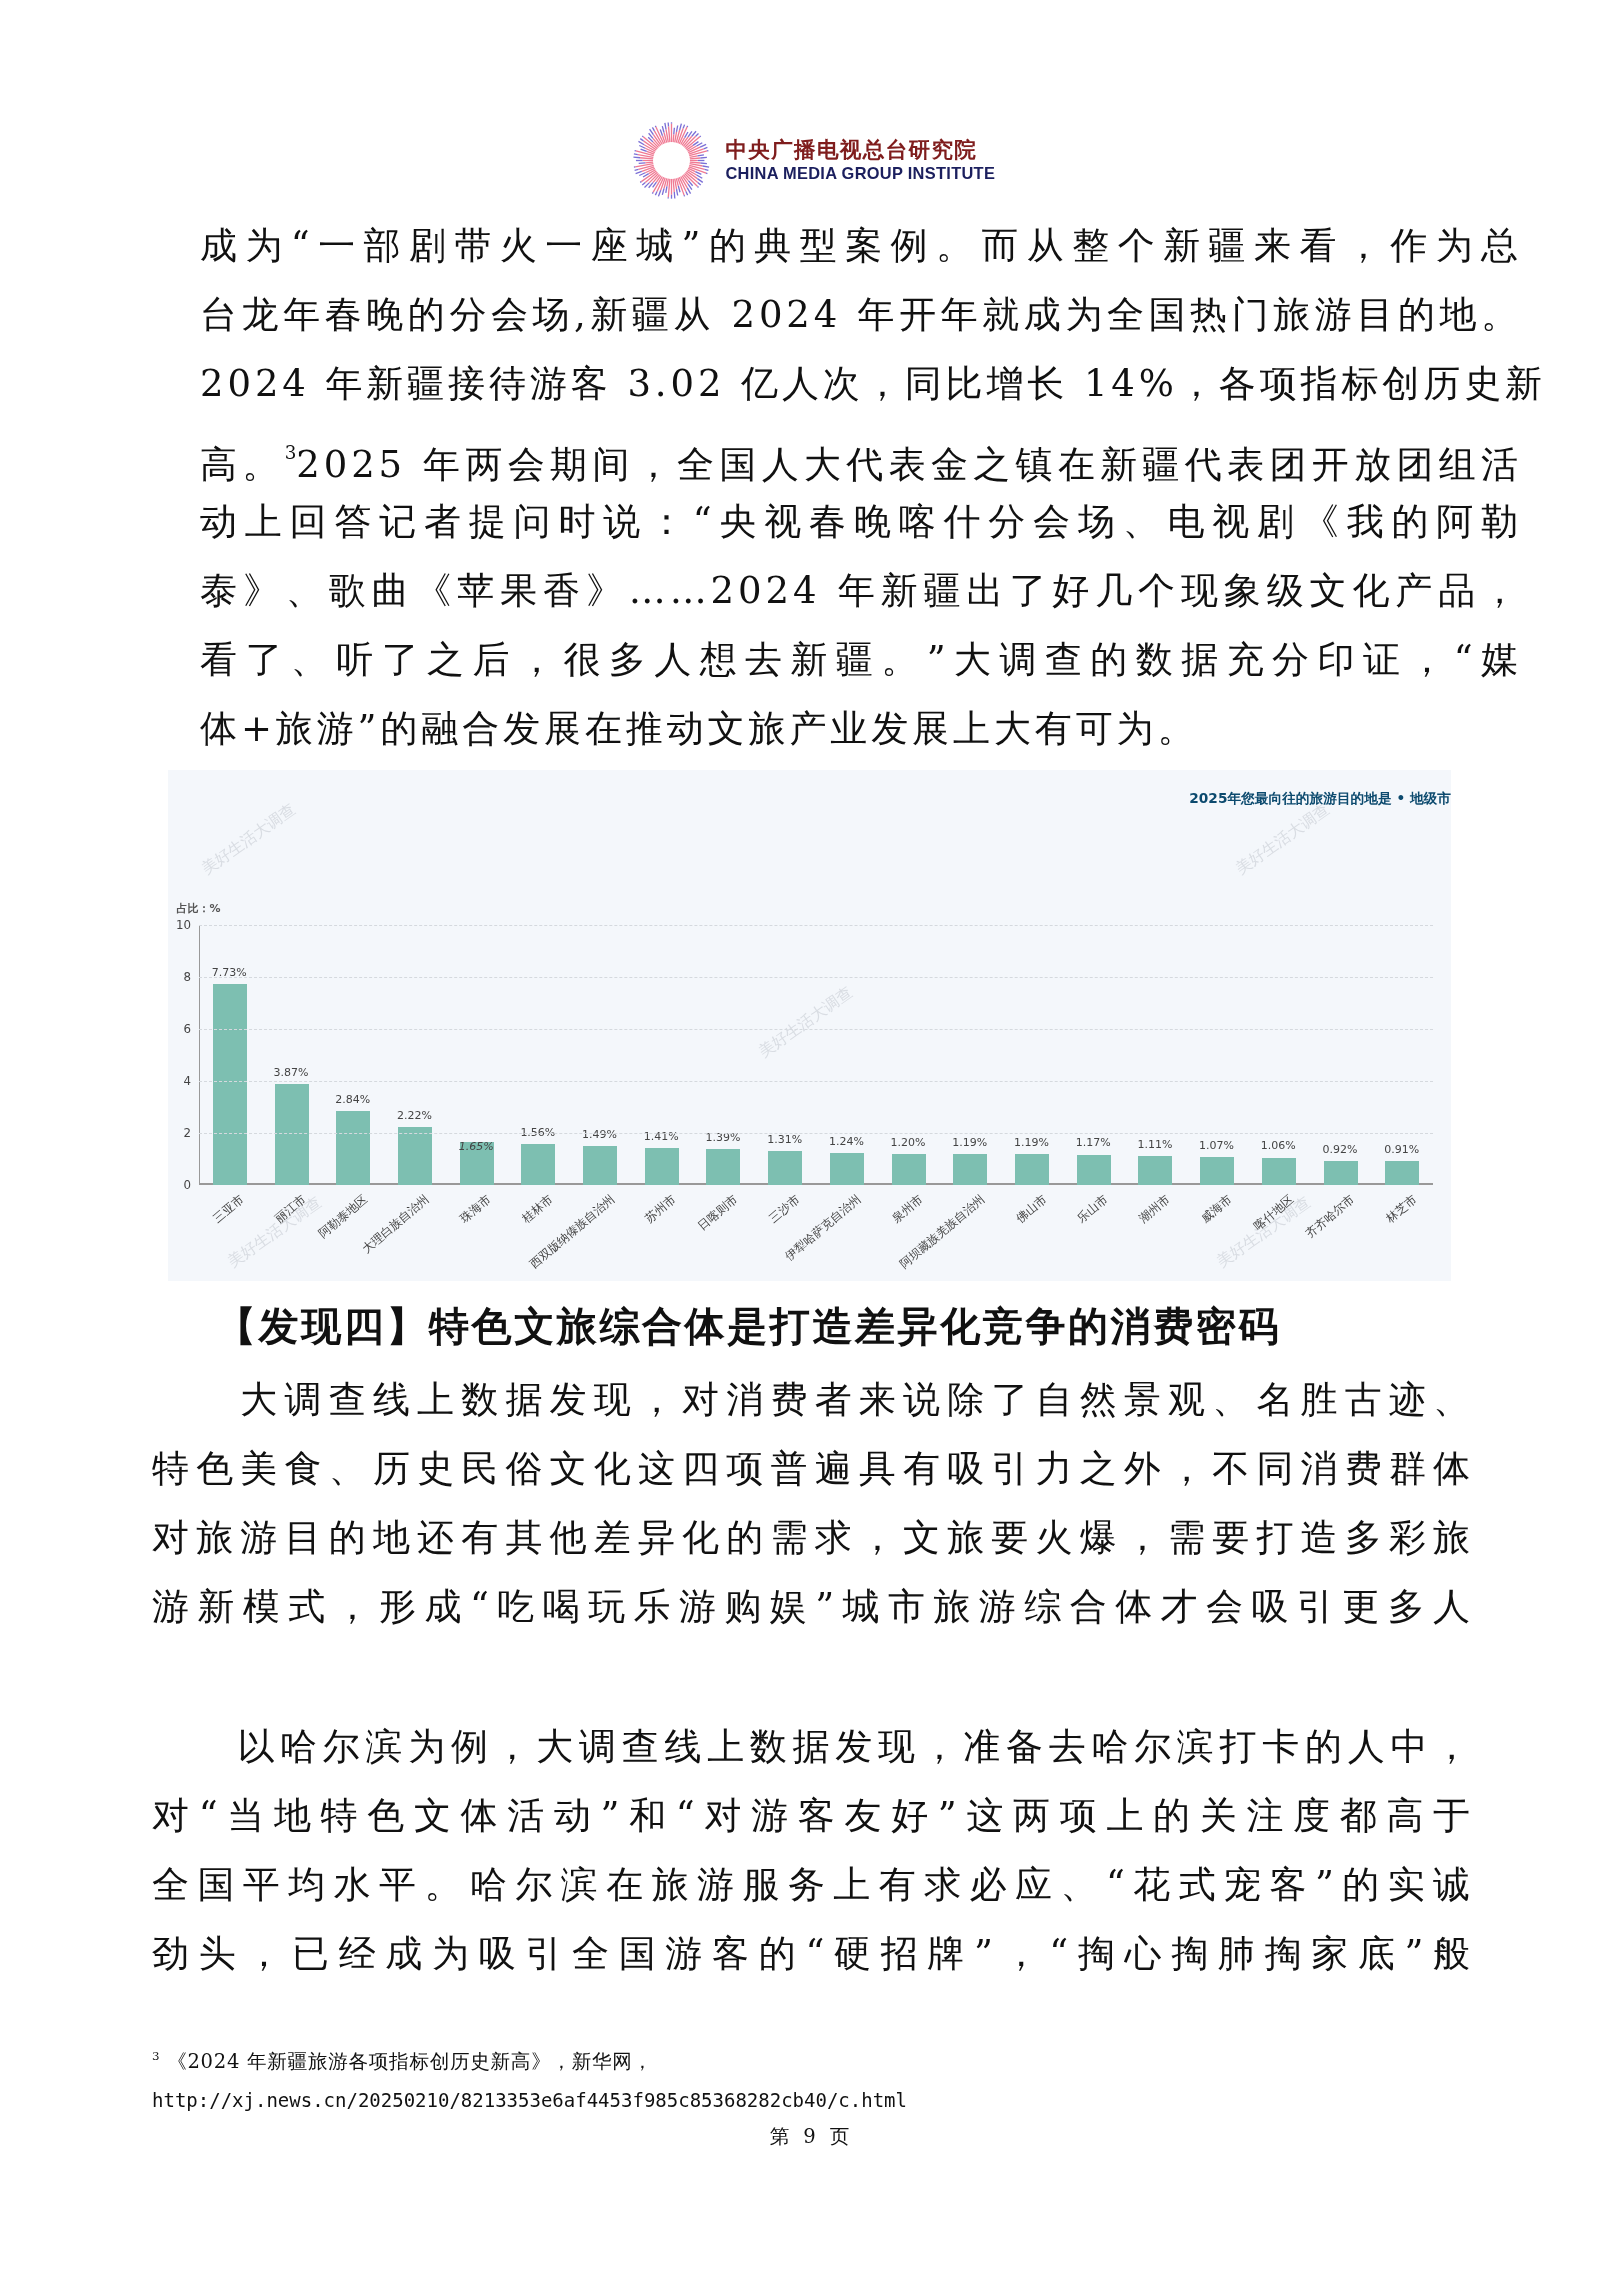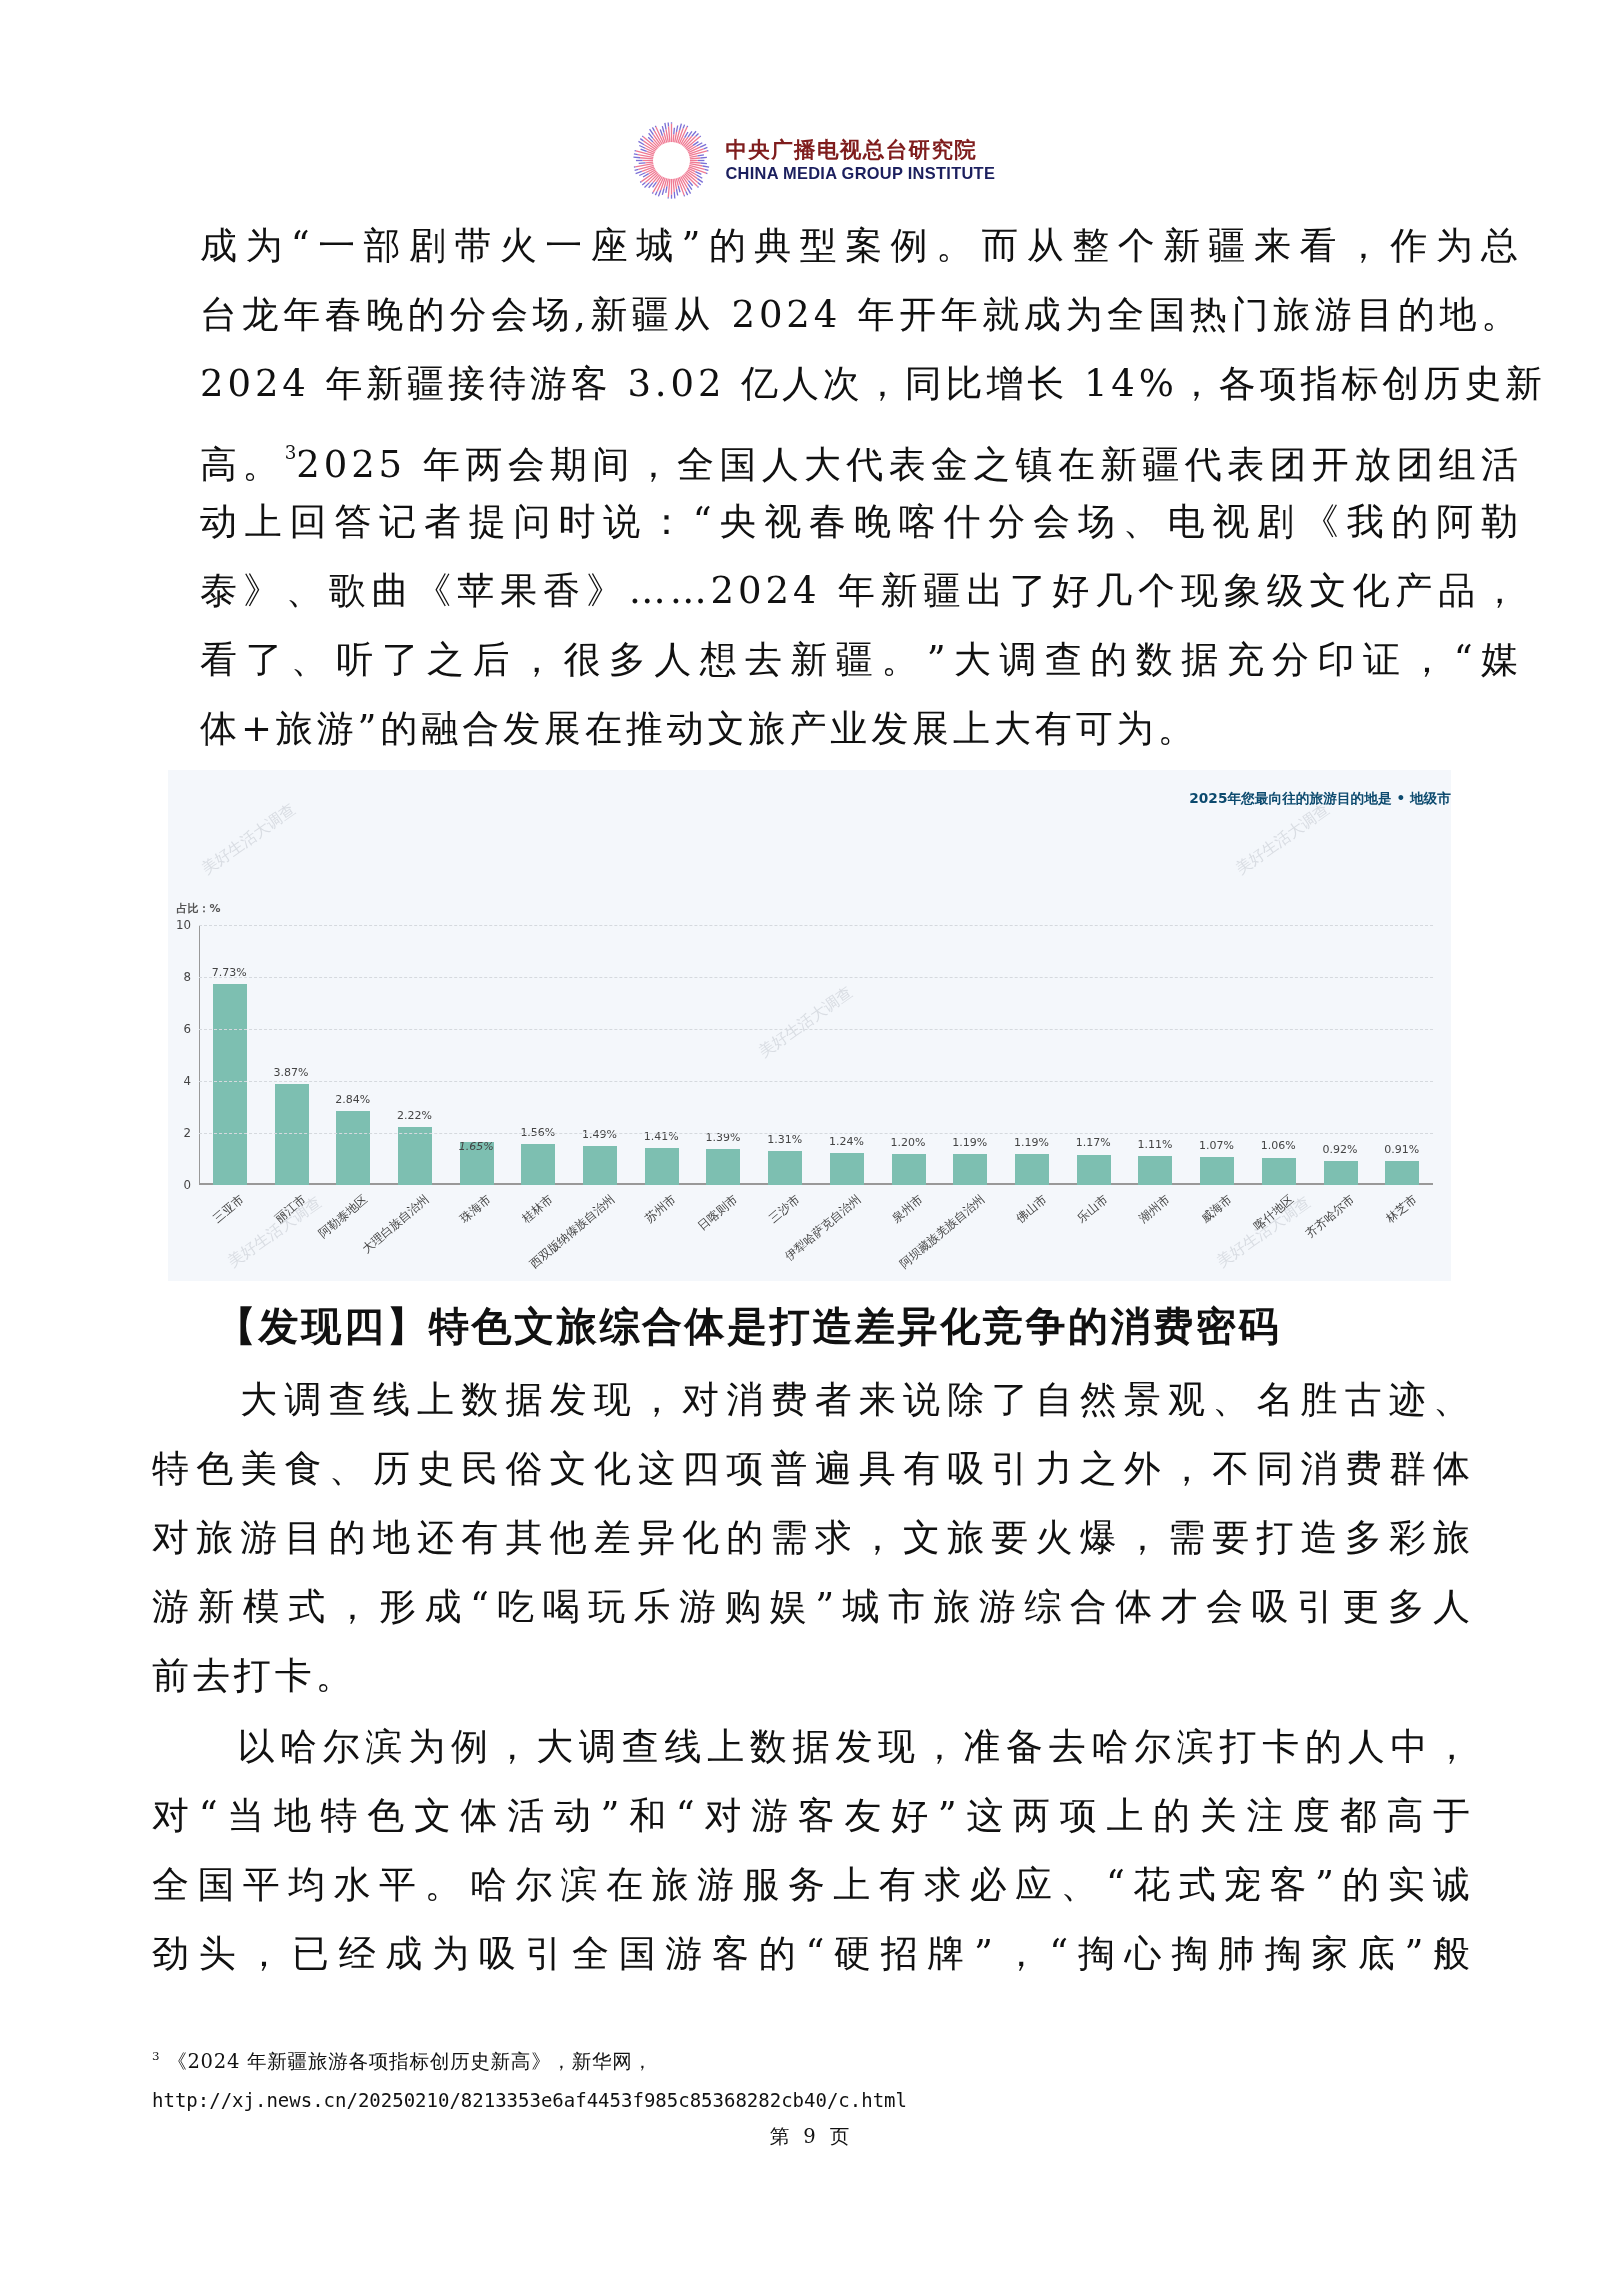--- a/index.html
+++ b/index.html
@@ -349,21 +349,20 @@
     </div>
 </div>
 
 <div class="heading">【发现四】特色文旅综合体是打造差异化竞争的消费密码</div>
 
 <div class="para" style="top:1365px;">
   <span class="line">　　大调查线上数据发现，对消费者来说除了自然景观、名胜古迹、</span>
   <span class="line">特色美食、历史民俗文化这四项普遍具有吸引力之外，不同消费群体</span>
   <span class="line">对旅游目的地还有其他差异化的需求，文旅要火爆，需要打造多彩旅</span>
   <span class="line">游新模式，形成“吃喝玩乐游购娱”城市旅游综合体才会吸引更多人</span>
-  <span class="line last">前去打卡。</span>
 </div>
 
 <div class="para" style="top:1712px;">
   <span class="line">　　以哈尔滨为例，大调查线上数据发现，准备去哈尔滨打卡的人中，</span>
   <span class="line">对“当地特色文体活动”和“对游客友好”这两项上的关注度都高于</span>
   <span class="line">全国平均水平。哈尔滨在旅游服务上有求必应、“花式宠客”的实诚</span>
   <span class="line">劲头，已经成为吸引全国游客的“硬招牌”，“掏心掏肺掏家底”般</span>
 </div>
 
 <div class="footnote">

